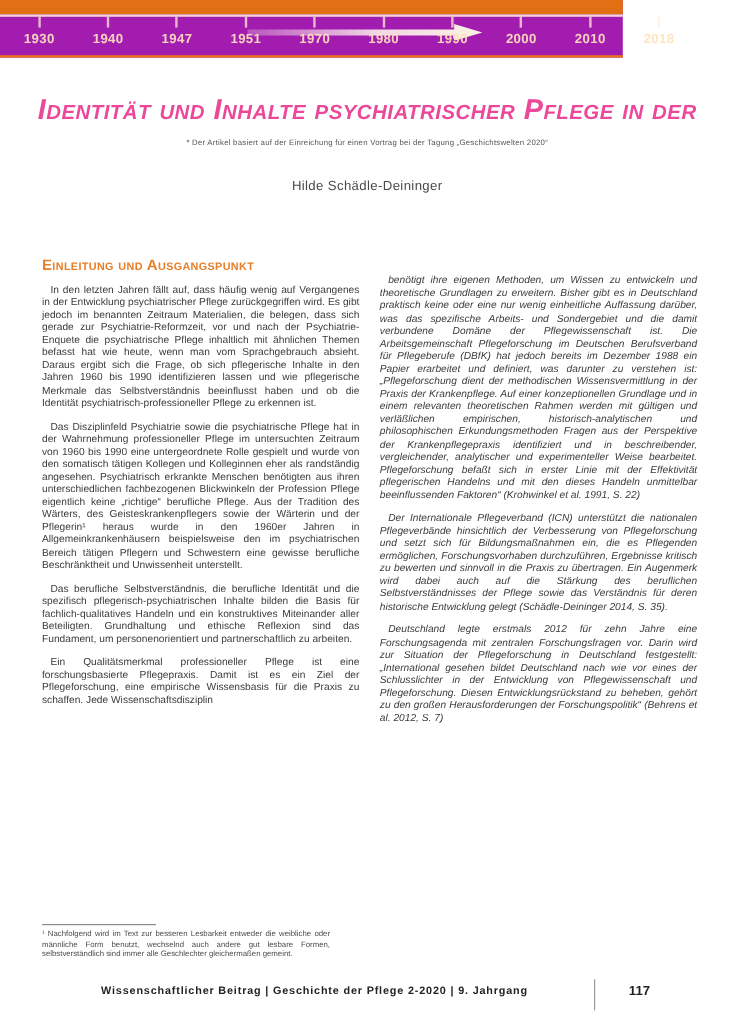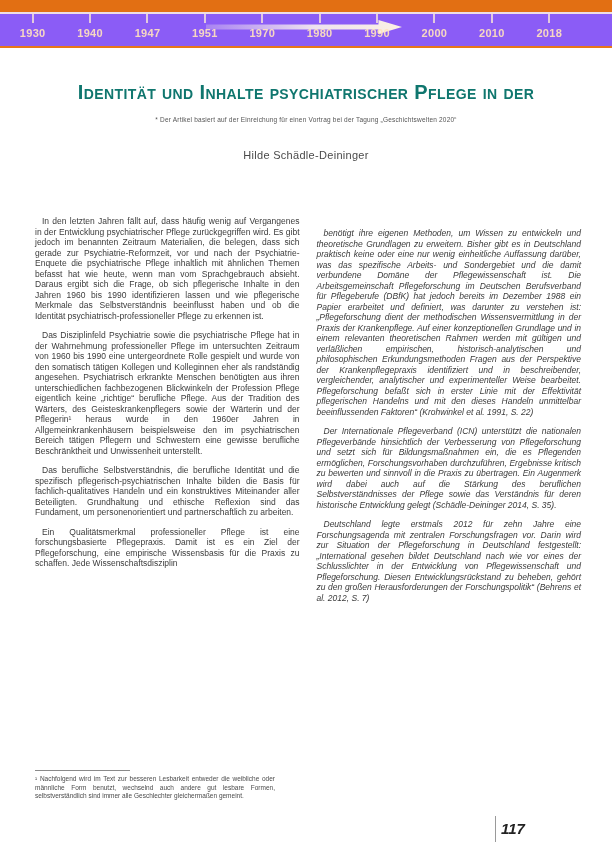--- a/index.html
+++ b/index.html
@@ -1,53 +1,53 @@
 <!DOCTYPE html>
 <html lang="de"><head>
 <meta charset="utf-8">
 <style>
   html,body{margin:0;padding:0;}
   body{width:612px;height:859px;background:#ffffff;font-family:"Liberation Sans",sans-serif;-webkit-font-smoothing:antialiased;}
   .page{position:relative;width:612px;height:859px;overflow:hidden;background:#fff;}
 
   
-  .timeline-band{position:absolute;top:0;left:0;width:612px;height:46px;background:#8b5cf6;border-bottom:2px solid #E8761A;}
+  .timeline-band{position:absolute;top:0;left:0;width:519px;height:46px;background:#a21caf;border-bottom:2px solid #E8761A;}
   .band-top{position:absolute;top:0;left:0;width:100%;height:12px;background:#E26F13;}
   .band-divider{position:absolute;top:12px;left:0;width:100%;height:2px;background:rgba(255,243,226,0.85);}
   .tick-row{position:absolute;top:14px;left:4px;width:604px;display:flex;}
   .tick-cell{width:57.4px;display:flex;justify-content:center;}
   .tick{width:2px;height:9px;background:rgba(255,238,214,0.75);}
   .year-row{position:absolute;top:27px;left:4px;width:604px;display:flex;}
   .year-cell{width:57.4px;text-align:center;font-size:11px;font-weight:bold;color:rgba(255,226,190,0.92);letter-spacing:0.3px;}
   .timeline-highlight{position:absolute;left:206px;top:20px;width:196px;height:14px;
      background:linear-gradient(to right, rgba(255,246,232,0.25), rgba(255,248,238,0.85) 55%, #FBF2E3);
      clip-path:polygon(0 32%, 88% 32%, 88% 0, 100% 50%, 88% 100%, 88% 68%, 0 68%);}
 
   
   .title-block{position:absolute;top:80px;left:26px;width:560px;text-align:center;}
-  .article-title{font-variant:small-caps;color:#0f766e;font-size:20px;line-height:24px;font-weight:bold;letter-spacing:0.4px;}
+  .article-title{font-variant:small-caps;color:#ec4899;font-size:24px;line-height:24px;font-weight:bold;letter-spacing:0.4px;font-style:italic;}
   .title-note{margin-top:12px;font-size:6.5px;color:#555;letter-spacing:0.2px;}
   .author{margin-top:26px;font-size:11px;color:#4a4a4a;letter-spacing:0.3px;}
 
   
   .columns{position:absolute;top:216px;left:35px;width:546px;display:flex;gap:17px;}
   .col{flex:1;min-width:0;font-size:8.5px;line-height:10.5px;color:#3b3b3b;text-align:justify;hyphens:auto;}
   .col-right{padding-top:12px;font-style:italic;}
   .section-heading{font-variant:small-caps;color:#E87E26;font-size:12.5px;font-weight:bold;letter-spacing:0.3px;margin:0 0 9px 0;text-align:left;}
   .para{margin:0 0 9px 0;text-indent:7px;}
 
   
   .footnote{position:absolute;left:35px;top:770px;width:240px;}
   .footnote-rule{width:95px;height:1px;background:#8a8a8a;margin-bottom:4px;}
   .footnote-text{font-size:6.5px;line-height:8.5px;color:#4a4a4a;text-align:justify;}
 
   
   .footer-text{position:absolute;top:820px;right:172px;font-size:9px;color:#222;letter-spacing:0.7px;font-weight:bold;white-space:nowrap;}
   .footer-divider{position:absolute;top:816px;left:495px;width:1px;height:26px;background:#9a9a9a;}
-  .footer-page{position:absolute;top:820px;left:501px;font-size:15px;color:#222;font-weight:bold;font-style:italic;}
+  .footer-page{position:absolute;top:820px;left:524px;font-size:11px;color:#222;font-weight:bold;}
 </style>
 </head>
 <body>
 
 <div class="page">
 
   <div class="timeline-band">
     <div class="band-top"></div>
     <div class="band-divider"></div>
     <div class="tick-row">
@@ -100,33 +100,35 @@
   <div class="title-block">
     <div class="article-title">
       <div>Identität und Inhalte psychiatrischer Pflege in der</div>
     </div>
     <div class="title-note">* Der Artikel basiert auf der Einreichung für einen Vortrag bei der Tagung „Geschichtswelten 2020“</div>
     <div class="author">Hilde Schädle-Deininger</div>
   </div>
 
   <div class="columns">
     <div class="col col-left">
+      <h2 class="section-heading">Einleitung und Ausgangspunkt</h2>
       <p class="para">In den letzten Jahren fällt auf, dass häufig wenig auf Vergangenes in der Entwicklung psychiatrischer Pflege zurückgegriffen wird. Es gibt jedoch im benannten Zeitraum Materialien, die belegen, dass sich gerade zur Psychiatrie-Reformzeit, vor und nach der Psychiatrie-Enquete die psychiatrische Pflege inhaltlich mit ähnlichen Themen befasst hat wie heute, wenn man vom Sprachgebrauch absieht. Daraus ergibt sich die Frage, ob sich pflegerische Inhalte in den Jahren 1960 bis 1990 identifizieren lassen und wie pflegerische Merkmale das Selbstverständnis beeinflusst haben und ob die Identität psychiatrisch-professioneller Pflege zu erkennen ist.</p>
       <p class="para">Das Disziplinfeld Psychiatrie sowie die psychiatrische Pflege hat in der Wahrnehmung professioneller Pflege im untersuchten Zeitraum von 1960 bis 1990 eine untergeordnete Rolle gespielt und wurde von den somatisch tätigen Kollegen und Kolleginnen eher als randständig angesehen. Psychiatrisch erkrankte Menschen benötigten aus ihren unterschiedlichen fachbezogenen Blickwinkeln der Profession Pflege eigentlich keine „richtige“ berufliche Pflege. Aus der Tradition des Wärters, des Geisteskrankenpflegers sowie der Wärterin und der Pflegerin¹ heraus wurde in den 1960er Jahren in Allgemeinkrankenhäusern beispielsweise den im psychiatrischen Bereich tätigen Pflegern und Schwestern eine gewisse berufliche Beschränktheit und Unwissenheit unterstellt.</p>
       <p class="para">Das berufliche Selbstverständnis, die berufliche Identität und die spezifisch pflegerisch-psychiatrischen Inhalte bilden die Basis für fachlich-qualitatives Handeln und ein konstruktives Miteinander aller Beteiligten. Grundhaltung und ethische Reflexion sind das Fundament, um personenorientiert und partnerschaftlich zu arbeiten.</p>
       <p class="para">Ein Qualitätsmerkmal professioneller Pflege ist eine forschungsbasierte Pflegepraxis. Damit ist es ein Ziel der Pflegeforschung, eine empirische Wissensbasis für die Praxis zu schaffen. Jede Wissenschaftsdisziplin</p>
     </div>
     <div class="col col-right">
       <p class="para">benötigt ihre eigenen Methoden, um Wissen zu entwickeln und theoretische Grundlagen zu erweitern. Bisher gibt es in Deutschland praktisch keine oder eine nur wenig einheitliche Auffassung darüber, was das spezifische Arbeits- und Sondergebiet und die damit verbundene Domäne der Pflegewissenschaft ist. Die Arbeitsgemeinschaft Pflegeforschung im Deutschen Berufsverband für Pflegeberufe (DBfK) hat jedoch bereits im Dezember 1988 ein Papier erarbeitet und definiert, was darunter zu verstehen ist: „Pflegeforschung dient der methodischen Wissensvermittlung in der Praxis der Krankenpflege. Auf einer konzeptionellen Grundlage und in einem relevanten theoretischen Rahmen werden mit gültigen und verläßlichen empirischen, historisch-analytischen und philosophischen Erkundungsmethoden Fragen aus der Perspektive der Krankenpflegepraxis identifiziert und in beschreibender, vergleichender, analytischer und experimenteller Weise bearbeitet. Pflegeforschung befaßt sich in erster Linie mit der Effektivität pflegerischen Handelns und mit den dieses Handeln unmittelbar beeinflussenden Faktoren“ (Krohwinkel et al. 1991, S. 22)</p>
       <p class="para">Der Internationale Pflegeverband (ICN) unterstützt die nationalen Pflegeverbände hinsichtlich der Verbesserung von Pflegeforschung und setzt sich für Bildungsmaßnahmen ein, die es Pflegenden ermöglichen, Forschungsvorhaben durchzuführen, Ergebnisse kritisch zu bewerten und sinnvoll in die Praxis zu übertragen. Ein Augenmerk wird dabei auch auf die Stärkung des beruflichen Selbstverständnisses der Pflege sowie das Verständnis für deren historische Entwicklung gelegt (Schädle-Deininger 2014, S. 35).</p>
       <p class="para">Deutschland legte erstmals 2012 für zehn Jahre eine Forschungsagenda mit zentralen Forschungsfragen vor. Darin wird zur Situation der Pflegeforschung in Deutschland festgestellt: „International gesehen bildet Deutschland nach wie vor eines der Schlusslichter in der Entwicklung von Pflegewissenschaft und Pflegeforschung. Diesen Entwicklungsrückstand zu beheben, gehört zu den großen Herausforderungen der Forschungspolitik“ (Behrens et al. 2012, S. 7)</p>
     </div>
   </div>
 
   <div class="footnote">
     <div class="footnote-rule"></div>
     <div class="footnote-text">¹ Nachfolgend wird im Text zur besseren Lesbarkeit entweder die weibliche oder männliche Form benutzt, wechselnd auch andere gut lesbare Formen, selbstverständlich sind immer alle Geschlechter gleichermaßen gemeint.</div>
   </div>
 
+  <div class="footer-text">Wissenschaftlicher Beitrag | Geschichte der Pflege 2-2020 | 9. Jahrgang</div>
   <div class="footer-divider"></div>
   <div class="footer-page">117</div>
 
 </div>
 
 </body></html>

